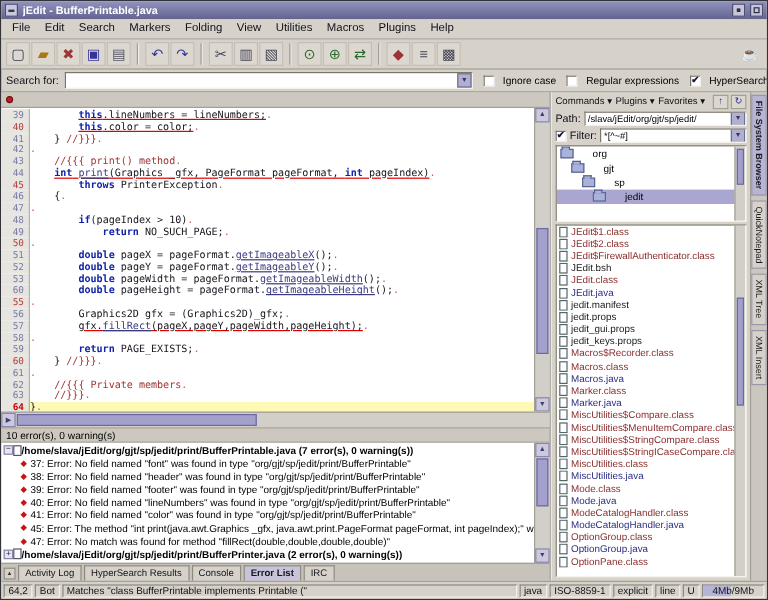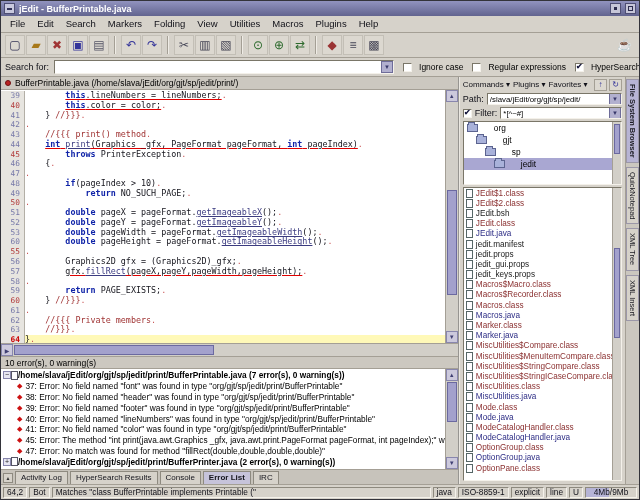--- a/index.html
+++ b/index.html
@@ -224,21 +224,20 @@
         </span>
       </div>
   </div>
 
   <div class="main">
 
     <div class="leftcol">
 
       <div class="bufbar">
         <span class="bufdot"></span>
-        <span>BufferPrintable.java (/home/slava/jEdit/org/gjt/sp/jedit/print/)</span>
       </div>
 
       <div class="editor">
         <div class="code">
             <div class="crow"><span class="gut">39</span><span>		</span><span class="errline"><span class="s-k">this</span><span class="s-p">.lineNumbers = lineNumbers;</span></span><span class="eol">.</span></div>
             <div class="crow"><span class="gut g5">40</span><span>		</span><span class="errline"><span class="s-k">this</span><span class="s-p">.color = color;</span></span><span class="eol">.</span></div>
             <div class="crow"><span class="gut">41</span><span>	</span><span><span class="s-p">} </span><span class="s-c">//}}}</span></span><span class="eol">.</span></div>
             <div class="crow"><span class="gut">42</span><span></span><span></span><span class="eol">.</span></div>
             <div class="crow"><span class="gut">43</span><span>	</span><span><span class="s-c">//{{{ print() method</span></span><span class="eol">.</span></div>
             <div class="crow"><span class="gut">44</span><span>	</span><span class="errline"><span class="s-k">int</span><span class="s-p"> </span><span class="s-f">print</span><span class="s-p">(Graphics _gfx, PageFormat pageFormat, </span><span class="s-k">int</span><span class="s-p"> pageIndex)</span></span><span class="eol">.</span></div>
@@ -392,20 +391,24 @@
             <div class="frow">
               <span class="ficon"></span>
               <span class="f-class">JEdit$1.class</span>
             </div>
             <div class="frow">
               <span class="ficon"></span>
               <span class="f-class">JEdit$2.class</span>
             </div>
             <div class="frow">
               <span class="ficon"></span>
+              <span class="f-class">JEdit$FirewallAuthenticator.class</span>
+            </div>
+            <div class="frow">
+              <span class="ficon"></span>
               <span class="f-other">JEdit.bsh</span>
             </div>
             <div class="frow">
               <span class="ficon"></span>
               <span class="f-class">JEdit.class</span>
             </div>
             <div class="frow">
               <span class="ficon"></span>
               <span class="f-java">JEdit.java</span>
             </div>
@@ -417,24 +420,20 @@
               <span class="ficon"></span>
               <span class="f-other">jedit.props</span>
             </div>
             <div class="frow">
               <span class="ficon"></span>
               <span class="f-other">jedit_gui.props</span>
             </div>
             <div class="frow">
               <span class="ficon"></span>
               <span class="f-other">jedit_keys.props</span>
-            </div>
-            <div class="frow">
-              <span class="ficon"></span>
-              <span class="f-class">Macros$Macro.class</span>
             </div>
             <div class="frow">
               <span class="ficon"></span>
               <span class="f-class">Macros$Recorder.class</span>
             </div>
             <div class="frow">
               <span class="ficon"></span>
               <span class="f-class">Macros.class</span>
             </div>
             <div class="frow">

